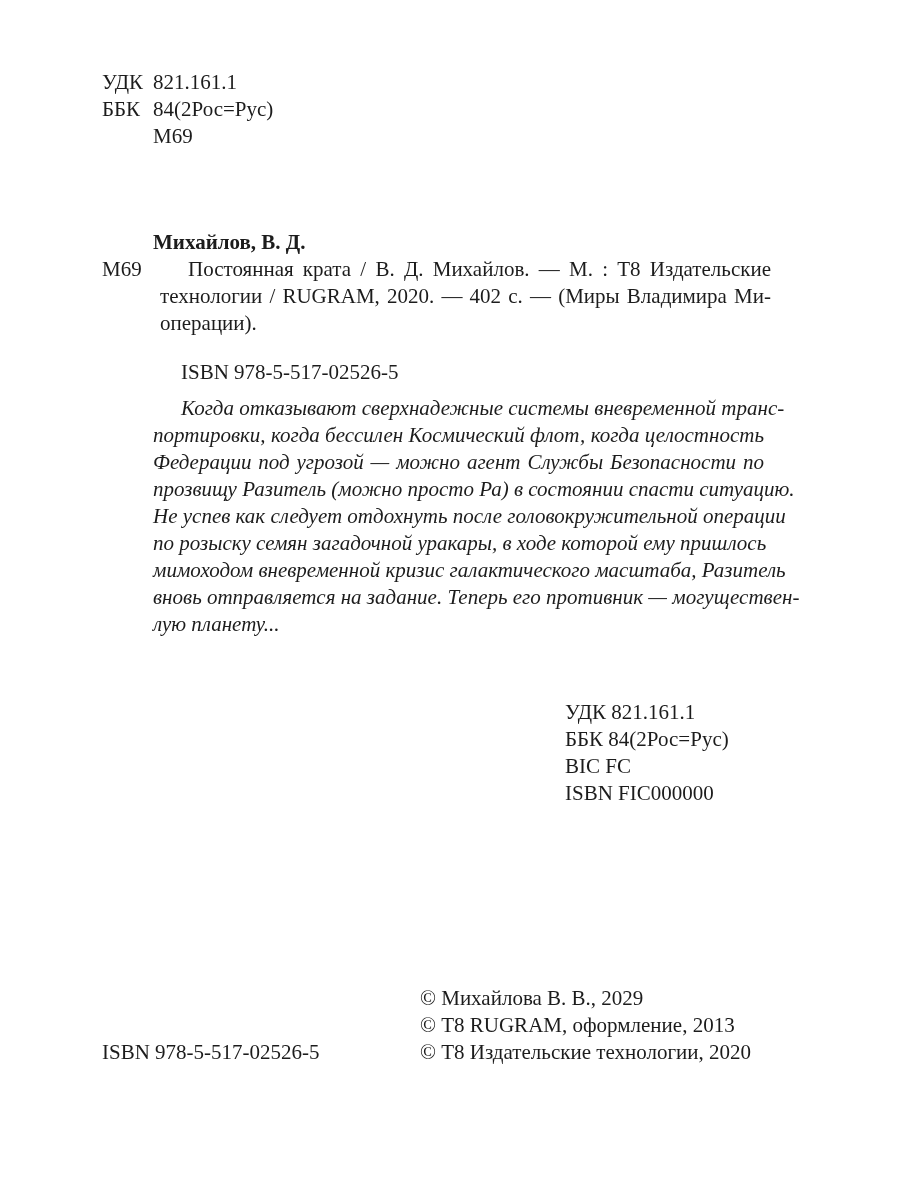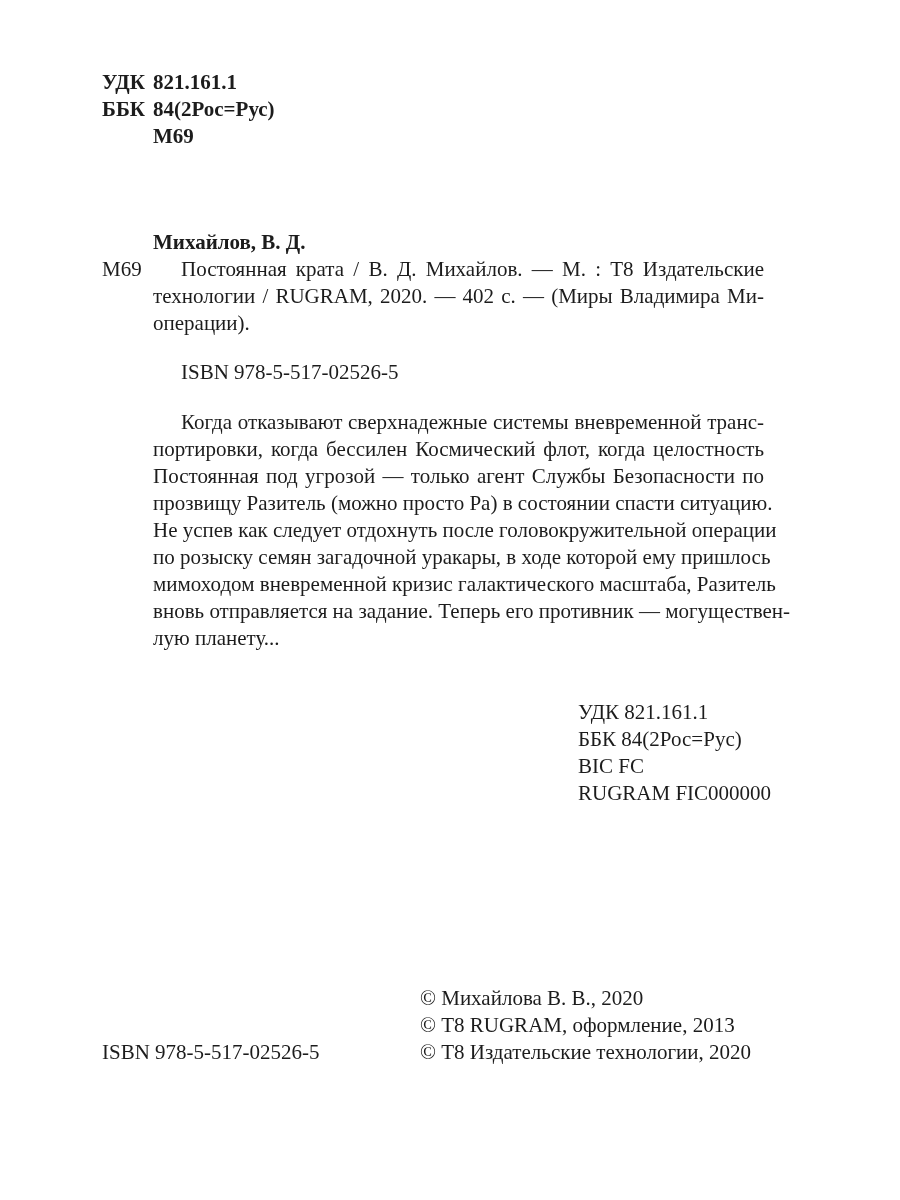--- a/index.html
+++ b/index.html
@@ -14,65 +14,65 @@
   .row { display: flex; white-space: nowrap; }
   .key { width: 51px; display: inline-block; }
   .bold { font-weight: bold; }
   .justify { text-align: justify; text-align-last: justify; white-space: nowrap; display: block; }
   .line { display: block; white-space: nowrap; }
   .indent { text-indent: 28px; }
 </style>
 </head>
 <body>
 
-<div class="abs" style="left:102px; top:69px;font-weight:bold;">
+<div class="abs" style="left:102px; top:69px;">
   <div class="row">
     <span class="key">УДК</span>
     <span>821.161.1</span>
   </div>
   <div class="row">
     <span class="key">ББК</span>
     <span>84(2Рос=Рус)</span>
   </div>
   <div class="row">
     <span class="key"></span>
     <span>М69</span>
   </div>
 </div>
 
 <div class="abs bold line" style="left:153px; top:229px;">Михайлов, В. Д.</div>
 
 <div class="abs line" style="left:102px; top:256px;">М69</div>
 
-<div class="abs" style="left:153px; top:256px; width:611px;">
+<div class="abs" style="left:160px; top:256px; width:611px;">
   <span class="justify indent" style="text-indent:28px;">Постоянная крата / В. Д. Михайлов. — М. : Т8 Издательские</span>
   <span class="justify">технологии / RUGRAM, 2020. — 402 с. — (Миры Владимира Ми-</span>
   <span class="line">операции).</span>
 </div>
 
 <div class="abs line" style="left:181px; top:359px;">ISBN 978-5-517-02526-5</div>
 
-<div class="abs" style="left:153px; top:409px; width:611px;">
+<div class="abs" style="left:153px; top:395px; width:611px;font-style:italic;">
   <span class="justify" style="padding-left:28px;">Когда отказывают сверхнадежные системы вневременной транс-</span>
   <span class="justify">портировки, когда бессилен Космический флот, когда целостность</span>
-  <span class="justify">Постоянная под угрозой — только агент Службы Безопасности по</span>
+  <span class="justify">Федерации под угрозой — можно агент Службы Безопасности по</span>
   <span class="justify">прозвищу Разитель (можно просто Ра) в состоянии спасти ситуацию.</span>
   <span class="justify">Не успев как следует отдохнуть после головокружительной операции</span>
   <span class="justify">по розыску семян загадочной уракары, в ходе которой ему пришлось</span>
   <span class="justify">мимоходом вневременной кризис галактического масштаба, Разитель</span>
   <span class="justify">вновь отправляется на задание. Теперь его противник — могуществен-</span>
   <span class="line">лую планету...</span>
 </div>
 
-<div class="abs" style="left:578px; top:699px;">
+<div class="abs" style="left:565px; top:699px;">
   <span class="line">УДК 821.161.1</span>
   <span class="line">ББК 84(2Рос=Рус)</span>
   <span class="line">BIC FC</span>
-  <span class="line">RUGRAM FIC000000</span>
+  <span class="line">ISBN FIC000000</span>
 </div>
 
 <div class="abs" style="left:420px; top:985px;">
-  <span class="line">© Михайлова В. В., 2020</span>
+  <span class="line">© Михайлова В. В., 2029</span>
   <span class="line">© Т8 RUGRAM, оформление, 2013</span>
   <span class="line">© Т8 Издательские технологии, 2020</span>
 </div>
 
 <div class="abs line" style="left:102px; top:1039px;">ISBN 978-5-517-02526-5</div>
 
 </body></html>

